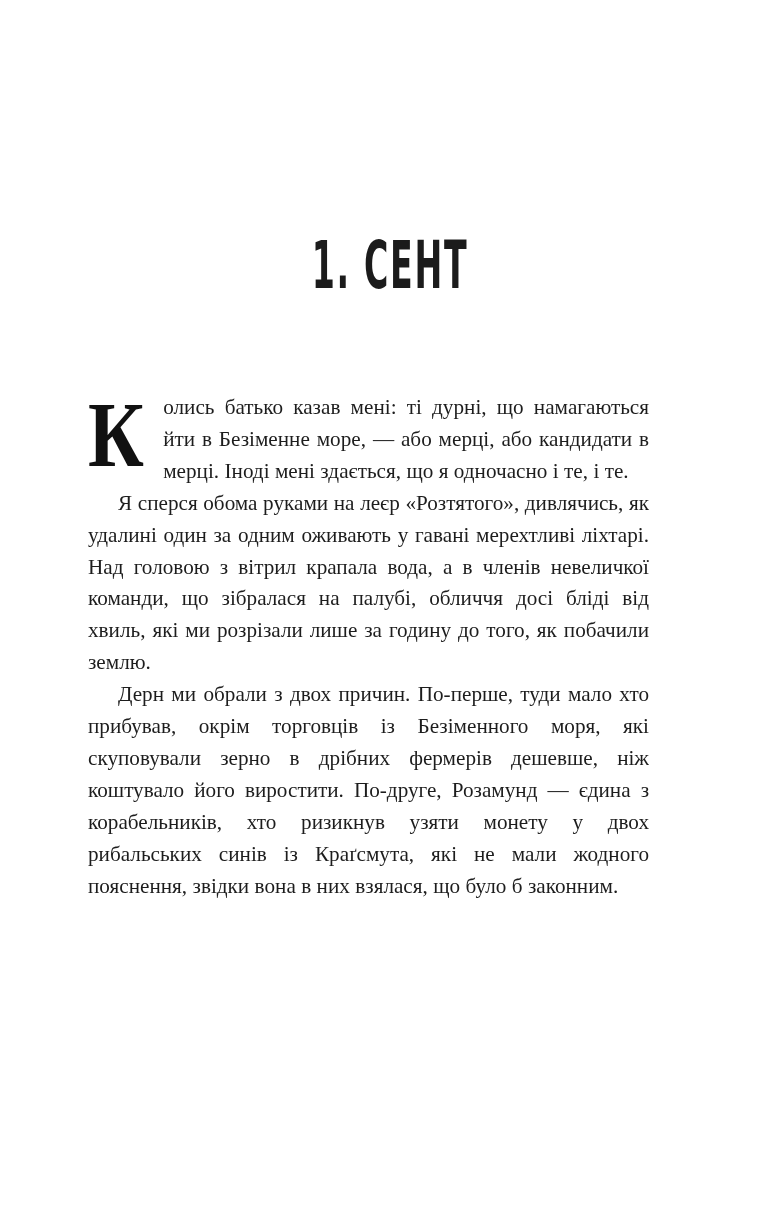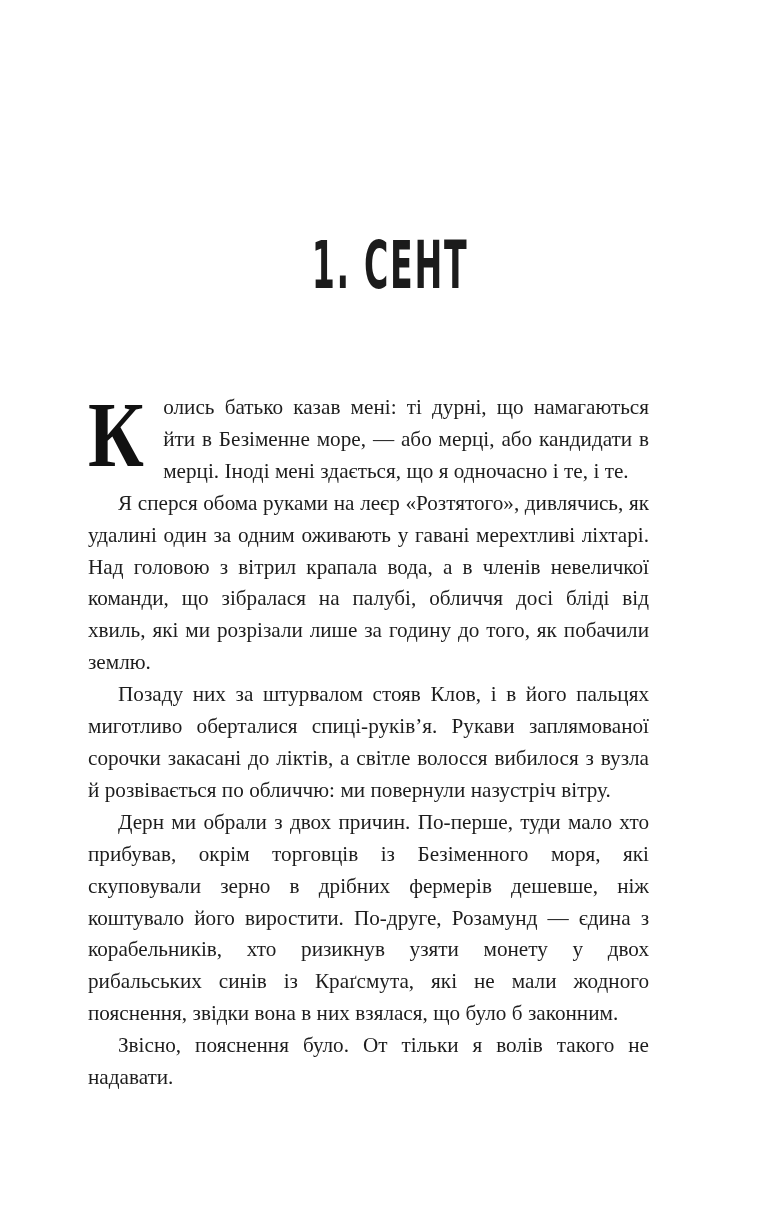--- a/index.html
+++ b/index.html
@@ -88,21 +88,19 @@
 <div class="page">
 
   <h1 class="chapter-title">1. СЕНТ</h1>
 
   <div class="text-column">
 
     <p class="para first"><span class="dropcap">К</span><span>олись батько казав мені: ті дурні, що намагаються йти в Безіменне море, — або мерці, або кандидати в мерці. Іноді мені здається, що я одночасно і те, і те.</span></p>
 
     <p class="para"><span>Я сперся обома руками на леєр «Розтятого», дивлячись, як удалині один за одним оживають у гавані мерехтливі ліхтарі. Над головою з вітрил крапала вода, а в членів невеличкої команди, що зібралася на палубі, обличчя досі бліді від хвиль, які ми розрізали лише за годину до того, як побачили землю.</span></p>
 
-    <p class="para"><span>Позаду них за штурвалом стояв Клов, і в його пальцях миготливо оберталися спиці-руків’я. Рукави заплямованої сорочки закасані до ліктів, а світле волосся вибилося з вузла й розвівається по обличчю: ми повернули назустріч вітру.</span></p>
 
     <p class="para"><span>Дерн ми обрали з двох причин. По-перше, туди мало хто прибував, окрім торговців із Безіменного моря, які скуповували зерно в дрібних фермерів дешевше, ніж коштувало його виростити. По-друге, Розамунд — єдина з корабельників, хто ризикнув узяти монету у двох рибальських синів із Краґсмута, які не мали жодного пояснення, звідки вона в них взялася, що було б законним.</span></p>
 
-    <p class="para"><span>Звісно, пояснення було. От тільки я волів такого не надавати.</span></p>
 
   </div>
 
 </div>
 
 </body></html>

